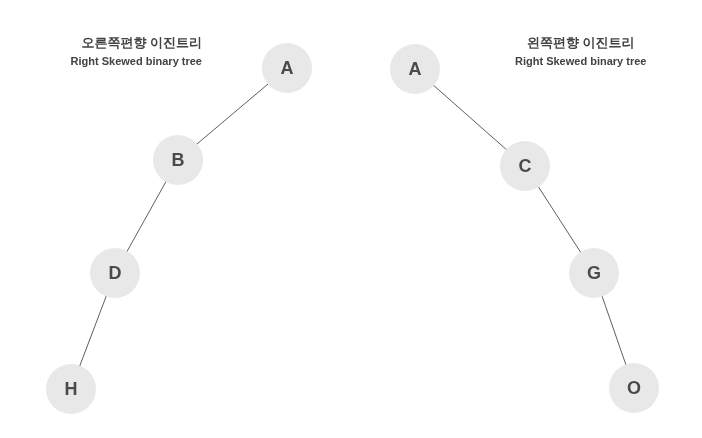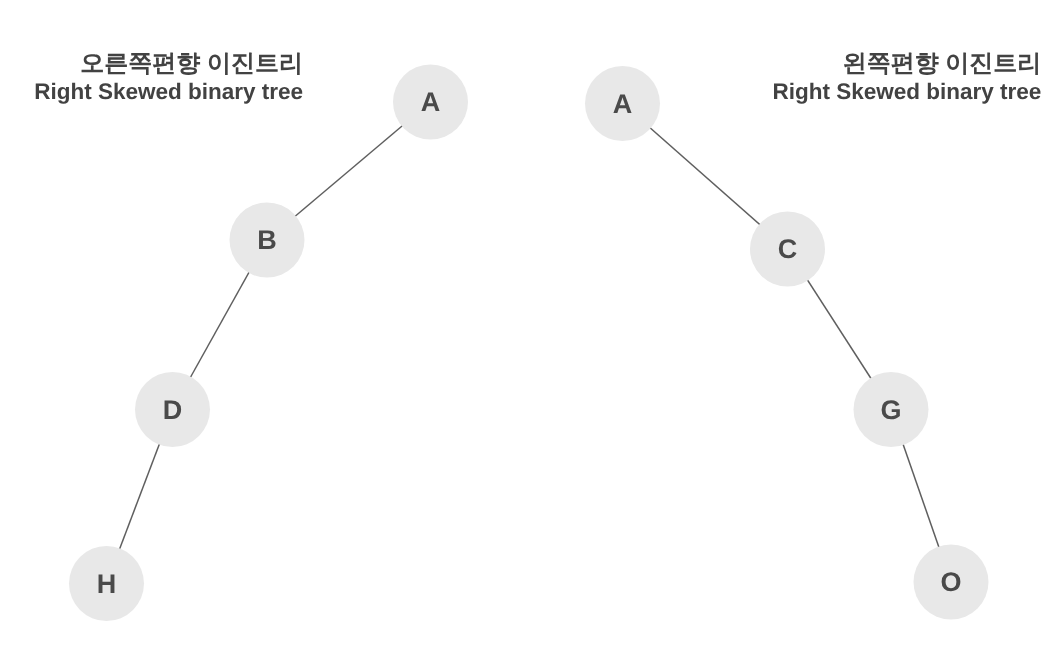--- a/index.html
+++ b/index.html
@@ -19,24 +19,24 @@
   #tree-svg text {
     font-family: "Liberation Sans", "DejaVu Sans", sans-serif;
     font-size: 18px;
     font-weight: bold;
   }
   .tree-title {
     position: absolute;
     top: 34px;
     font-weight: bold;
   }
-  .tree-title .ko { font-size: 16px; line-height: 18px; }
-  .tree-title .en { font-size: 15px; line-height: 19px; }
+  .tree-title .ko { font-size: 13px; line-height: 18px; }
+  .tree-title .en { font-size: 11px; line-height: 19px; }
   .title-left  { left: 0; width: 202px; text-align: right; }
-  .title-right { left: 515px; text-align: right; }
+  .title-right { left: 515px; text-align: center; }
 </style>
 </head>
 <body>
 
 <div class="canvas" style="background: rgb(255, 255, 255);">
 
   <svg id="tree-svg" width="702" height="438" viewBox="0 0 702 438">
       <line x1="287" y1="68" x2="178" y2="160" stroke="#5f5f5f" stroke-width="1"></line>
       <line x1="178" y1="160" x2="115" y2="273" stroke="#5f5f5f" stroke-width="1"></line>
       <line x1="115" y1="273" x2="71" y2="389" stroke="#5f5f5f" stroke-width="1"></line>

